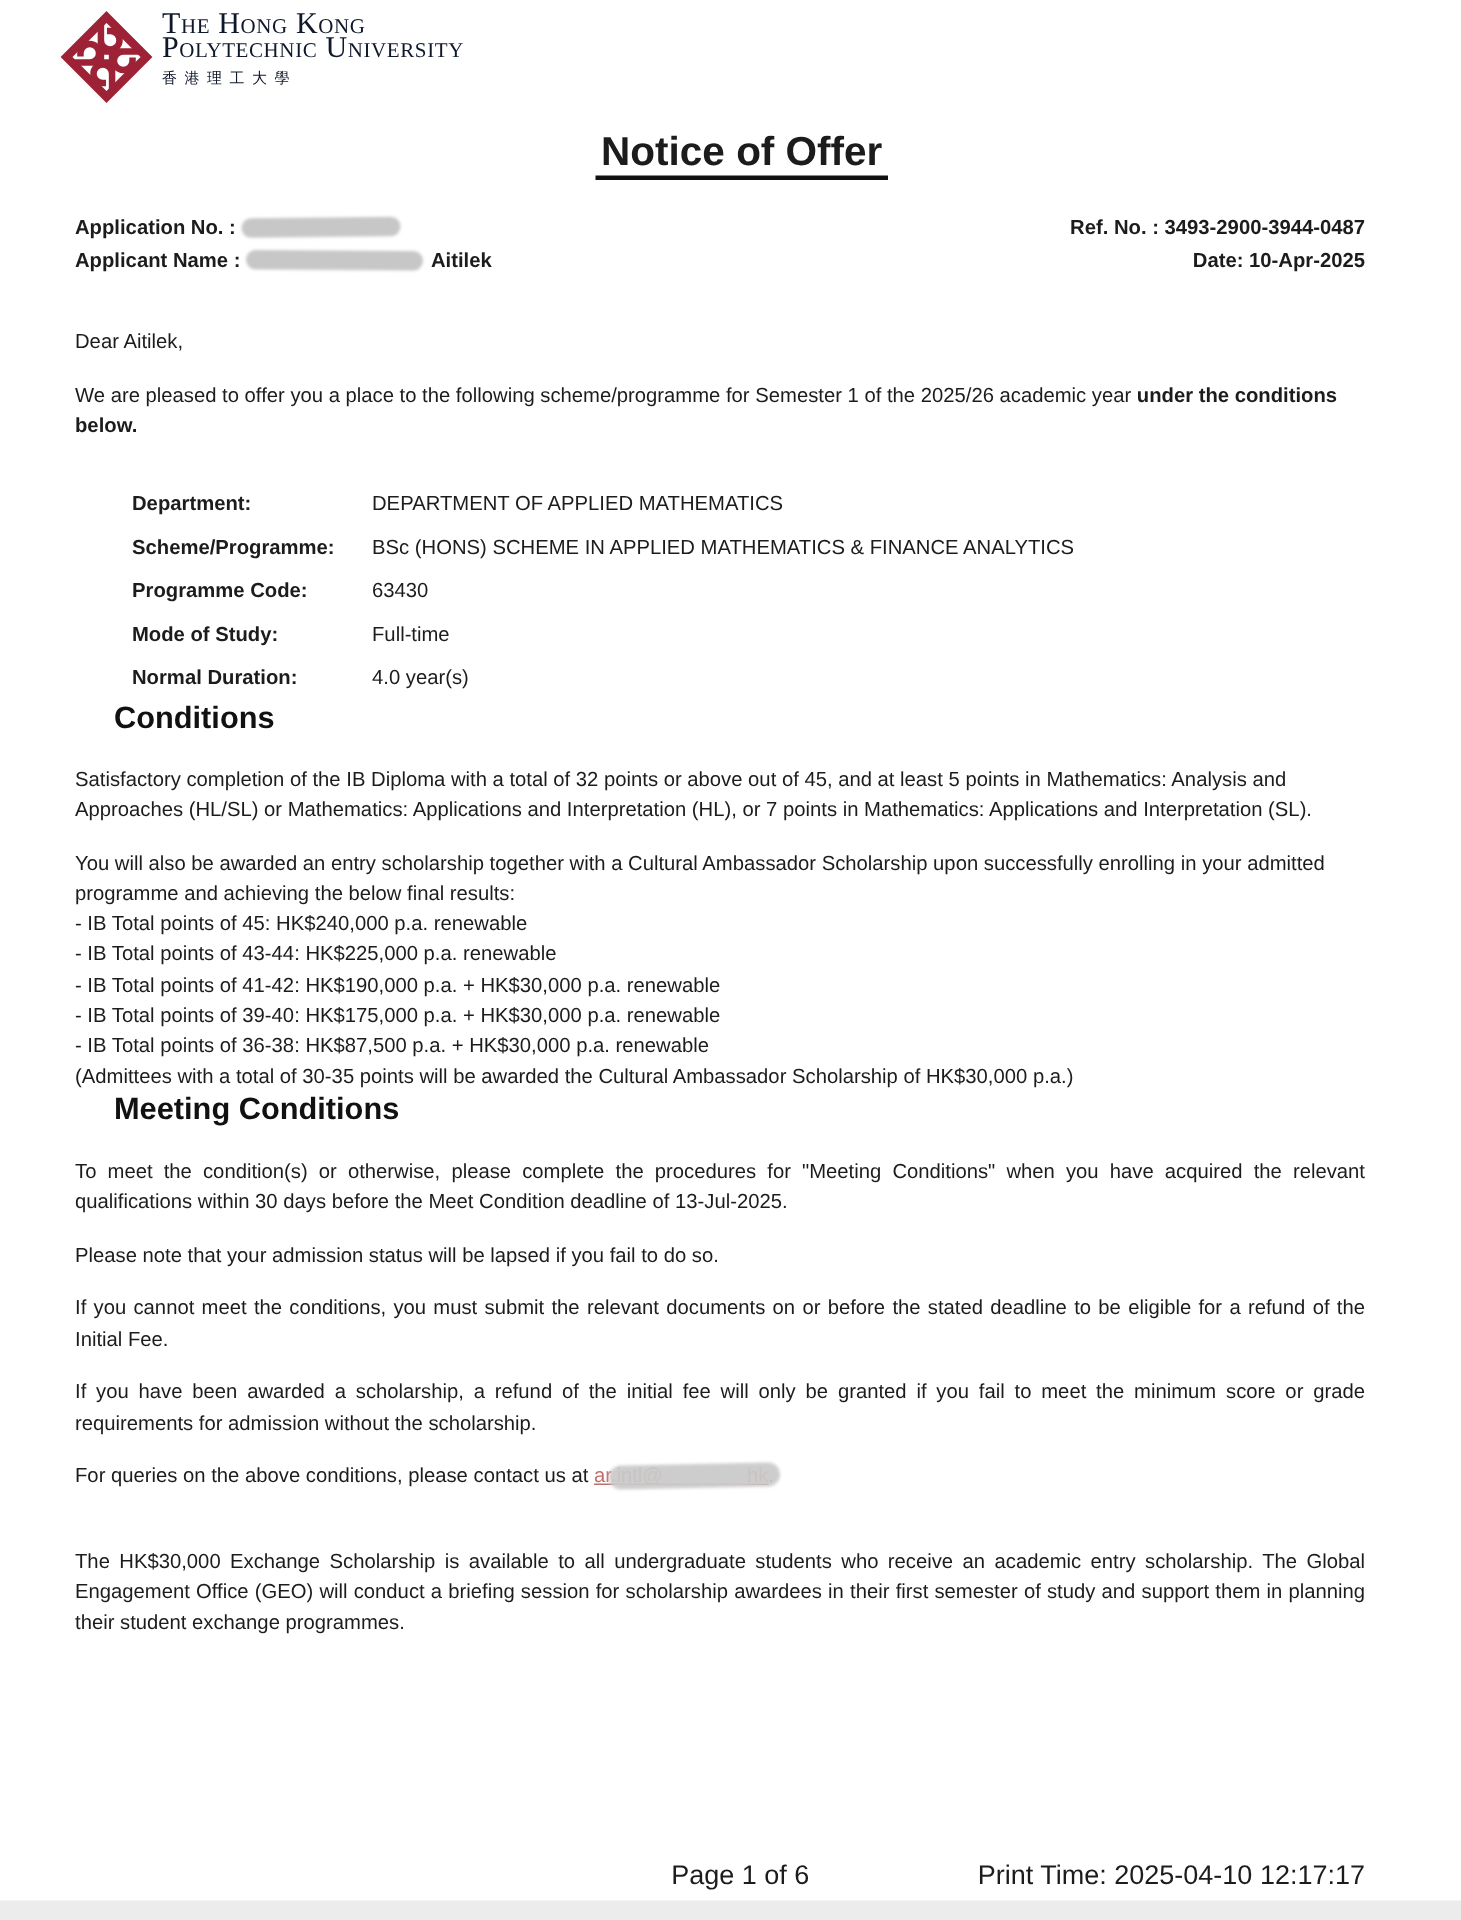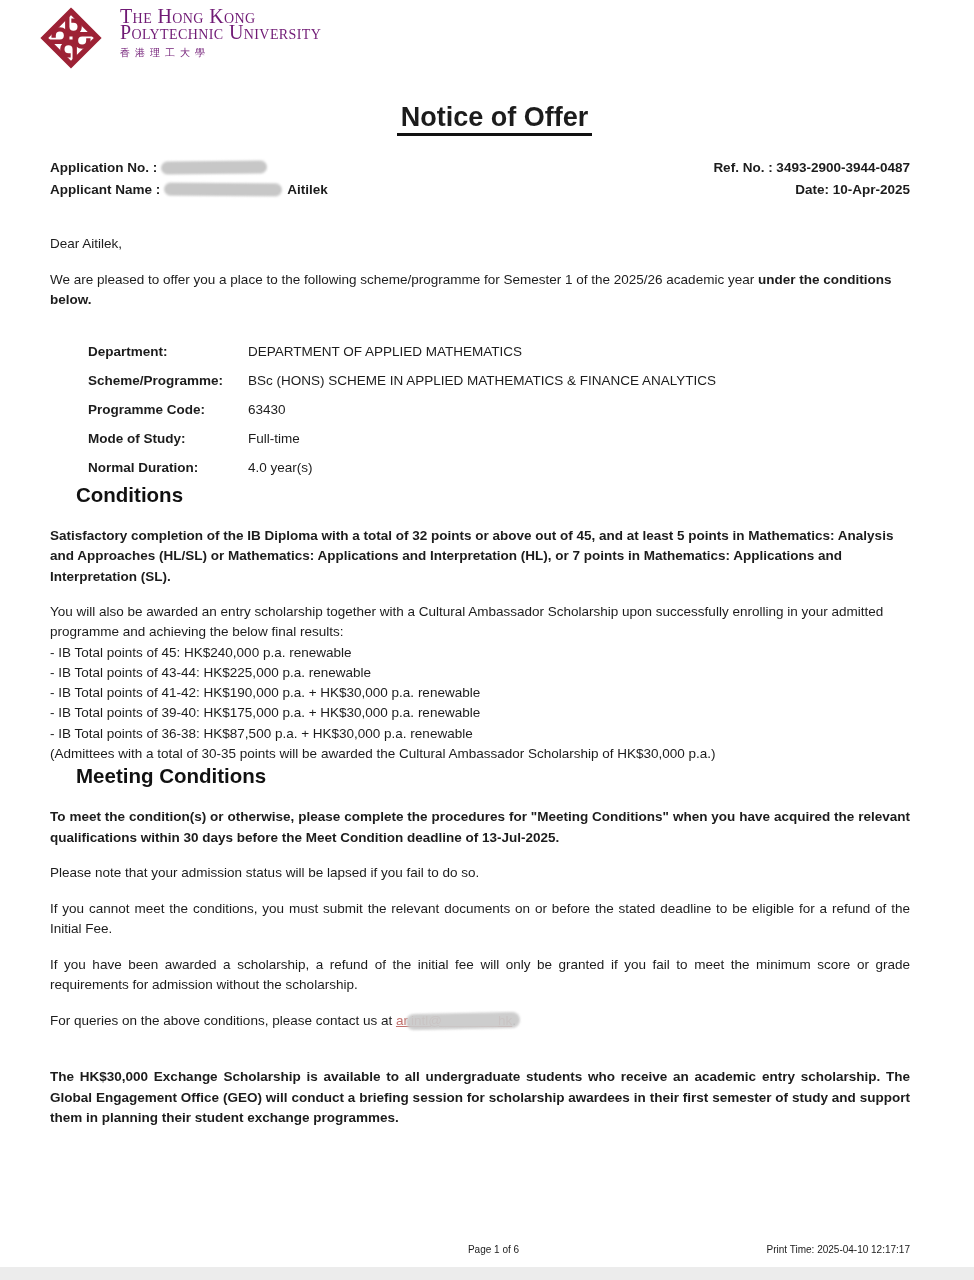--- a/index.html
+++ b/index.html
@@ -6,26 +6,26 @@
   html,body { background:#ffffff; }
   .page {
     width:974px; height:1280px; position:relative; overflow:hidden;
     background:#ffffff; color:#1c1c1c;
     font-family:"Liberation Sans", sans-serif;
     font-size:13.5px; line-height:20.5px;
   }
   
   .brand { display:flex; align-items:flex-start; padding:5px 0 0 40px; height:78px; }
   .brand-logo { width:62px; height:66px; flex:0 0 auto; }
-  .brand-text { margin-left:18px; padding-top:3px; color:#701a75;
+  .brand-text { margin-left:6px; padding-top:3px; color:#0f172a;
     font-family:"Liberation Serif", serif; }
   .brand-en { font-variant:small-caps; font-size:20px; line-height:16px; letter-spacing:0.4px; }
   .brand-zh { font-size:10px; letter-spacing:5px; margin-top:5px; line-height:16px; }
   
-  .doc-title-wrap { text-align:center; margin-top:24px;padding-left:15px; }
+  .doc-title-wrap { text-align:center; margin-top:8px;padding-left:15px; }
   .doc-title { display:inline-block; font-size:27px; font-weight:bold; line-height:30px;
     border-bottom:3px solid #111; padding:0 4px 1px; }
   
   .meta { display:flex; justify-content:space-between; margin:21px 64px 0 50px;
     font-weight:bold; line-height:21.5px; }
   .meta-right { text-align:right; }
   .redact { display:inline-block; background:#c7c7c7; border-radius:7px; height:13px;
     vertical-align:-2px; filter:blur(1.2px); }
   .redact-appno { width:106px; margin-left:4px; transform:rotate(-0.6deg); }
   .redact-name { width:118px; margin:0 5px 0 4px; transform:rotate(0.4deg); }
@@ -37,34 +37,34 @@
   b, .b { font-weight:bold; }
   
   .prog { margin:27px 64px 0 88px; }
   .prog-row { display:flex; align-items:center; height:29px; }
   .prog-label { width:160px; font-weight:bold; flex:0 0 auto; }
   
   h2.sec { font-size:20.5px; line-height:24px; color:#111; margin:0 64px 0 76px; }
   .sec-conditions { margin-top:42px; }
   .sec-meeting { margin-top:36px; }
   .sec-remarks { margin-top:34px; }
-  .after-h { margin-top:19px;font-weight:bold; }
+  .after-h { margin-top:19px; }
   .para { margin-top:15px; }
   .schol { margin-top:15px; }
   .schol-line { line-height:20.3px; }
   
   .email-wrap { position:relative; white-space:nowrap; }
   .email { color:#c0706c; text-decoration:underline; }
   .email-gap { display:inline-block; width:56px; height:12px; vertical-align:-2px;
     border-bottom:1px solid #cf908c; }
   .email-blob { position:absolute; left:10px; right:-8px; top:0px; height:16px;
     background:#cacaca; opacity:.93; border-radius:8px; filter:blur(1.2px);
     transform:rotate(-1.2deg); }
   
-  .footer { position:absolute; left:13px; right:0; bottom:22px; height:18px; font-size:10px; }
+  .footer { position:absolute; left:13px; right:0; bottom:22px; height:18px; font-size:18px; }
   .footer-page { position:absolute; left:50%; transform:translateX(-50%); }
   .footer-time { position:absolute; right:64px; }
   .bottom-strip { position:absolute; left:0; bottom:0; width:100%; height:13px; background:#ececec; }
 </style>
 </head>
 <body>
 
 <div class="page">
 
   <div class="brand">

